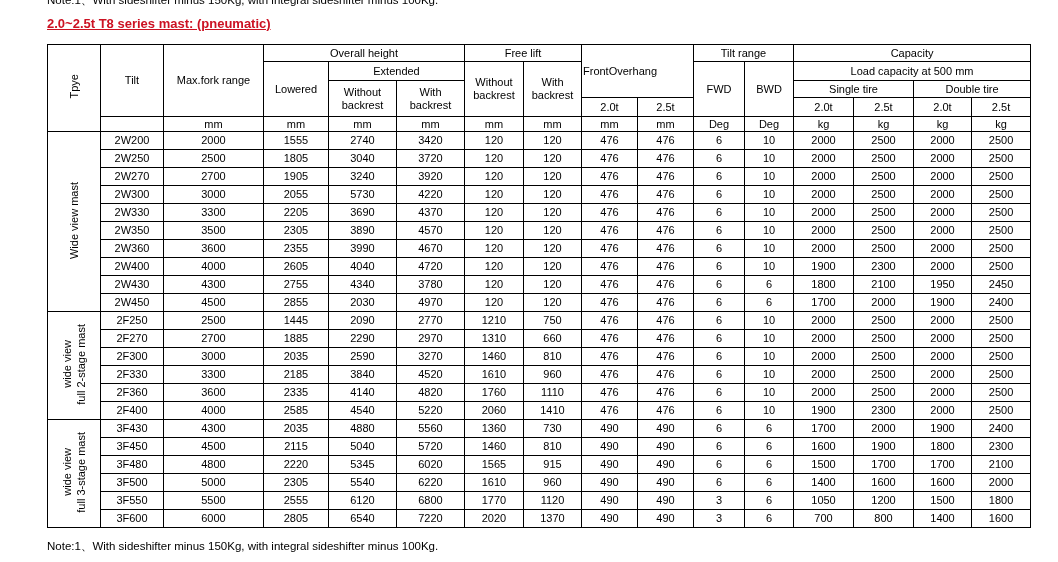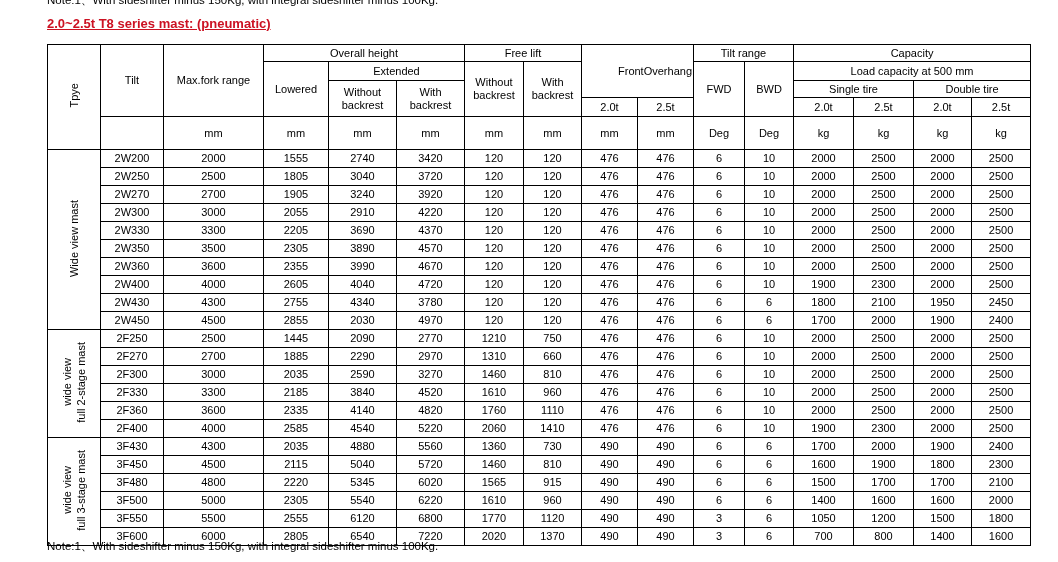--- a/index.html
+++ b/index.html
@@ -35,31 +35,31 @@
     text-align: center;
     vertical-align: middle;
     font-weight: normal;
     line-height: 1.15;
     overflow: hidden;
   }
   .spec thead tr.hA { height: 17px; }
   .spec thead tr.hB { height: 19px; }
   .spec thead tr.hC { height: 17px; }
   .spec thead tr.hD { height: 19px; }
-  .spec thead tr.hE { height: 33px; }
+  .spec thead tr.hE { height: 15px; }
   .spec tbody tr { height: 18px; }
   .vert {
     writing-mode: vertical-rl;
     transform: rotate(180deg);
     display: inline-block;
     white-space: nowrap;
     line-height: 1.3;
     font-size: 11px;
   }
-  .split-cell { display: flex; justify-content: flex-end; align-items: center; }
+  .split-cell { display: flex; justify-content: flex-start; align-items: center; }
 </style>
 </head>
 <body>
 
 <div class="note note-top">Note:1、With sideshifter minus 150Kg, with integral sideshifter minus 100Kg.</div>
 <div class="title">2.0~2.5t T8 series mast: (pneumatic)</div>
 
 <table class="spec">
   <colgroup>
     <col style="width:53px">
@@ -186,21 +186,21 @@
         <td>10</td>
         <td>2000</td>
         <td>2500</td>
         <td>2000</td>
         <td>2500</td>
       </tr>
       <tr>
         <td>2W300</td>
         <td>3000</td>
         <td>2055</td>
-        <td>2910</td>
+        <td>5730</td>
         <td>4220</td>
         <td>120</td>
         <td>120</td>
         <td>476</td>
         <td>476</td>
         <td>6</td>
         <td>10</td>
         <td>2000</td>
         <td>2500</td>
         <td>2000</td>

